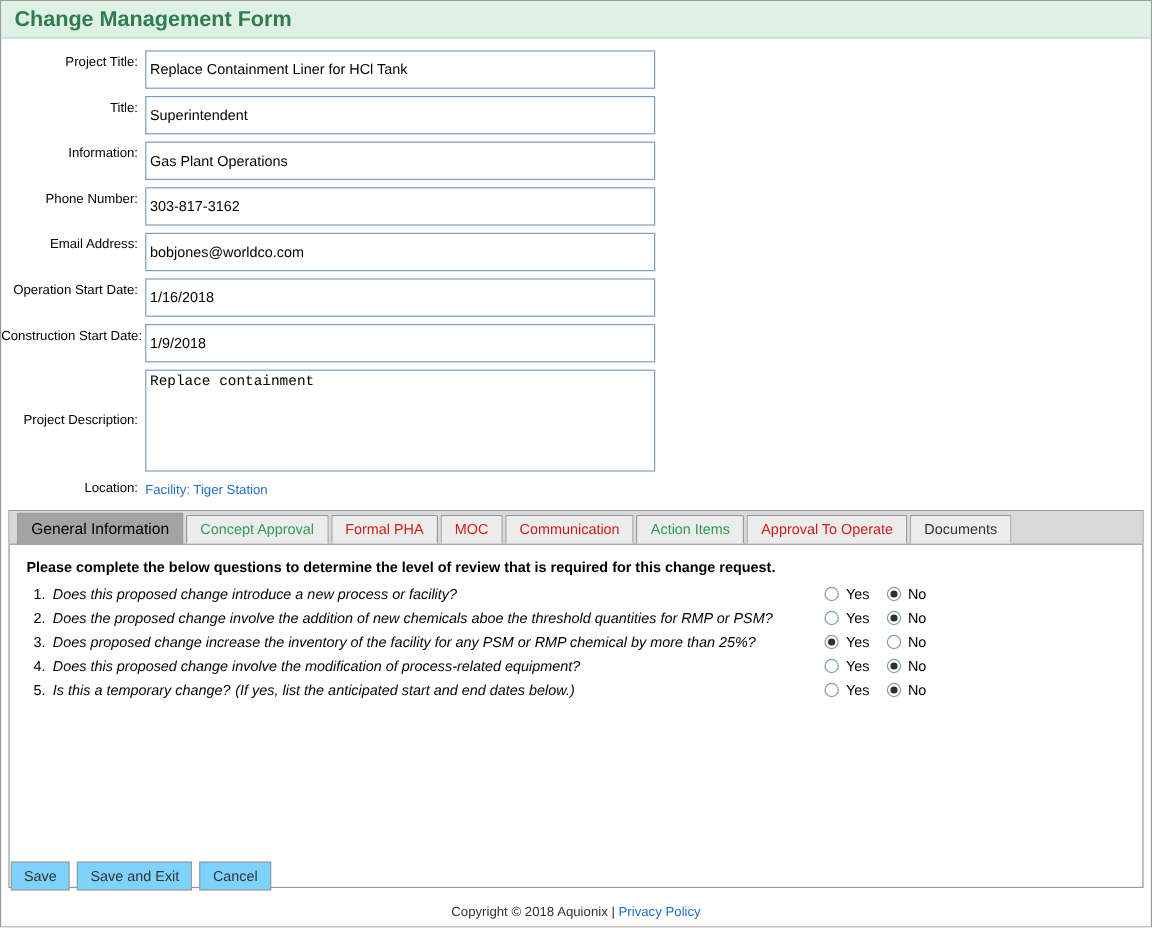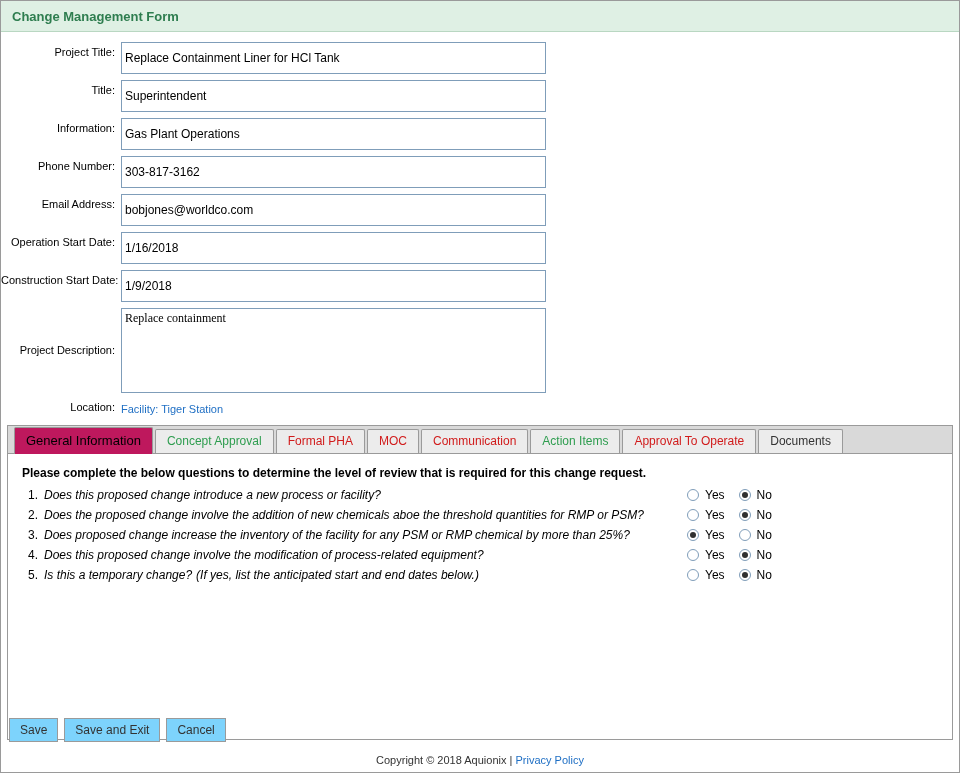--- a/index.html
+++ b/index.html
@@ -21,21 +21,21 @@
   .form-header {
     height: 31px;
     background: #dff0e4;
     border-bottom: 1px solid #b9d7c2;
     display: flex;
     align-items: center;
     padding-left: 11px;
   }
   .form-header-title {
     color: #2e7d4f;
-    font-size: 13px;
+    font-size: 18px;
     font-weight: bold;
   }
   
   .fields {
     padding: 10px 0 0 0;
   }
   .field-row {
     display: flex;
     align-items: flex-start;
     margin-bottom: 6px;
@@ -58,21 +58,21 @@
     font-size: 12px;
     color: #000;
     padding: 0 3px;
     outline: none;
   }
   .field-textarea {
     width: 425px;
     height: 85px;
     border: 1px solid #7f9db9;
     background: #ffffff;
-    font-family: Liberation Serif, serif;
+    font-family: Liberation Mono, monospace;
     font-size: 12px;
     color: #000;
     padding: 2px 3px;
     resize: none;
     outline: none;
   }
   .desc-label {
     line-height: 85px;
   }
   .link-value {
@@ -109,21 +109,21 @@
     border: 1px solid #9a9a9a;
     border-bottom: none;
     background: #ececec;
     color: #d11b1b;
     cursor: pointer;
     border-radius: 2px 2px 0 0;
   }
   .tab.green { color: #2e9d4f; }
   .tab.grey { color: #333333; }
   .tab.active {
-    background: #be185d;
+    background: #a3a3a3;
     color: #000000;
     height: 27px;
     line-height: 26px;
     font-size: 13px;
     position: relative;
     top: 1px;
   }
   .tab-body {
     padding: 12px 14px 0 14px;
   }

